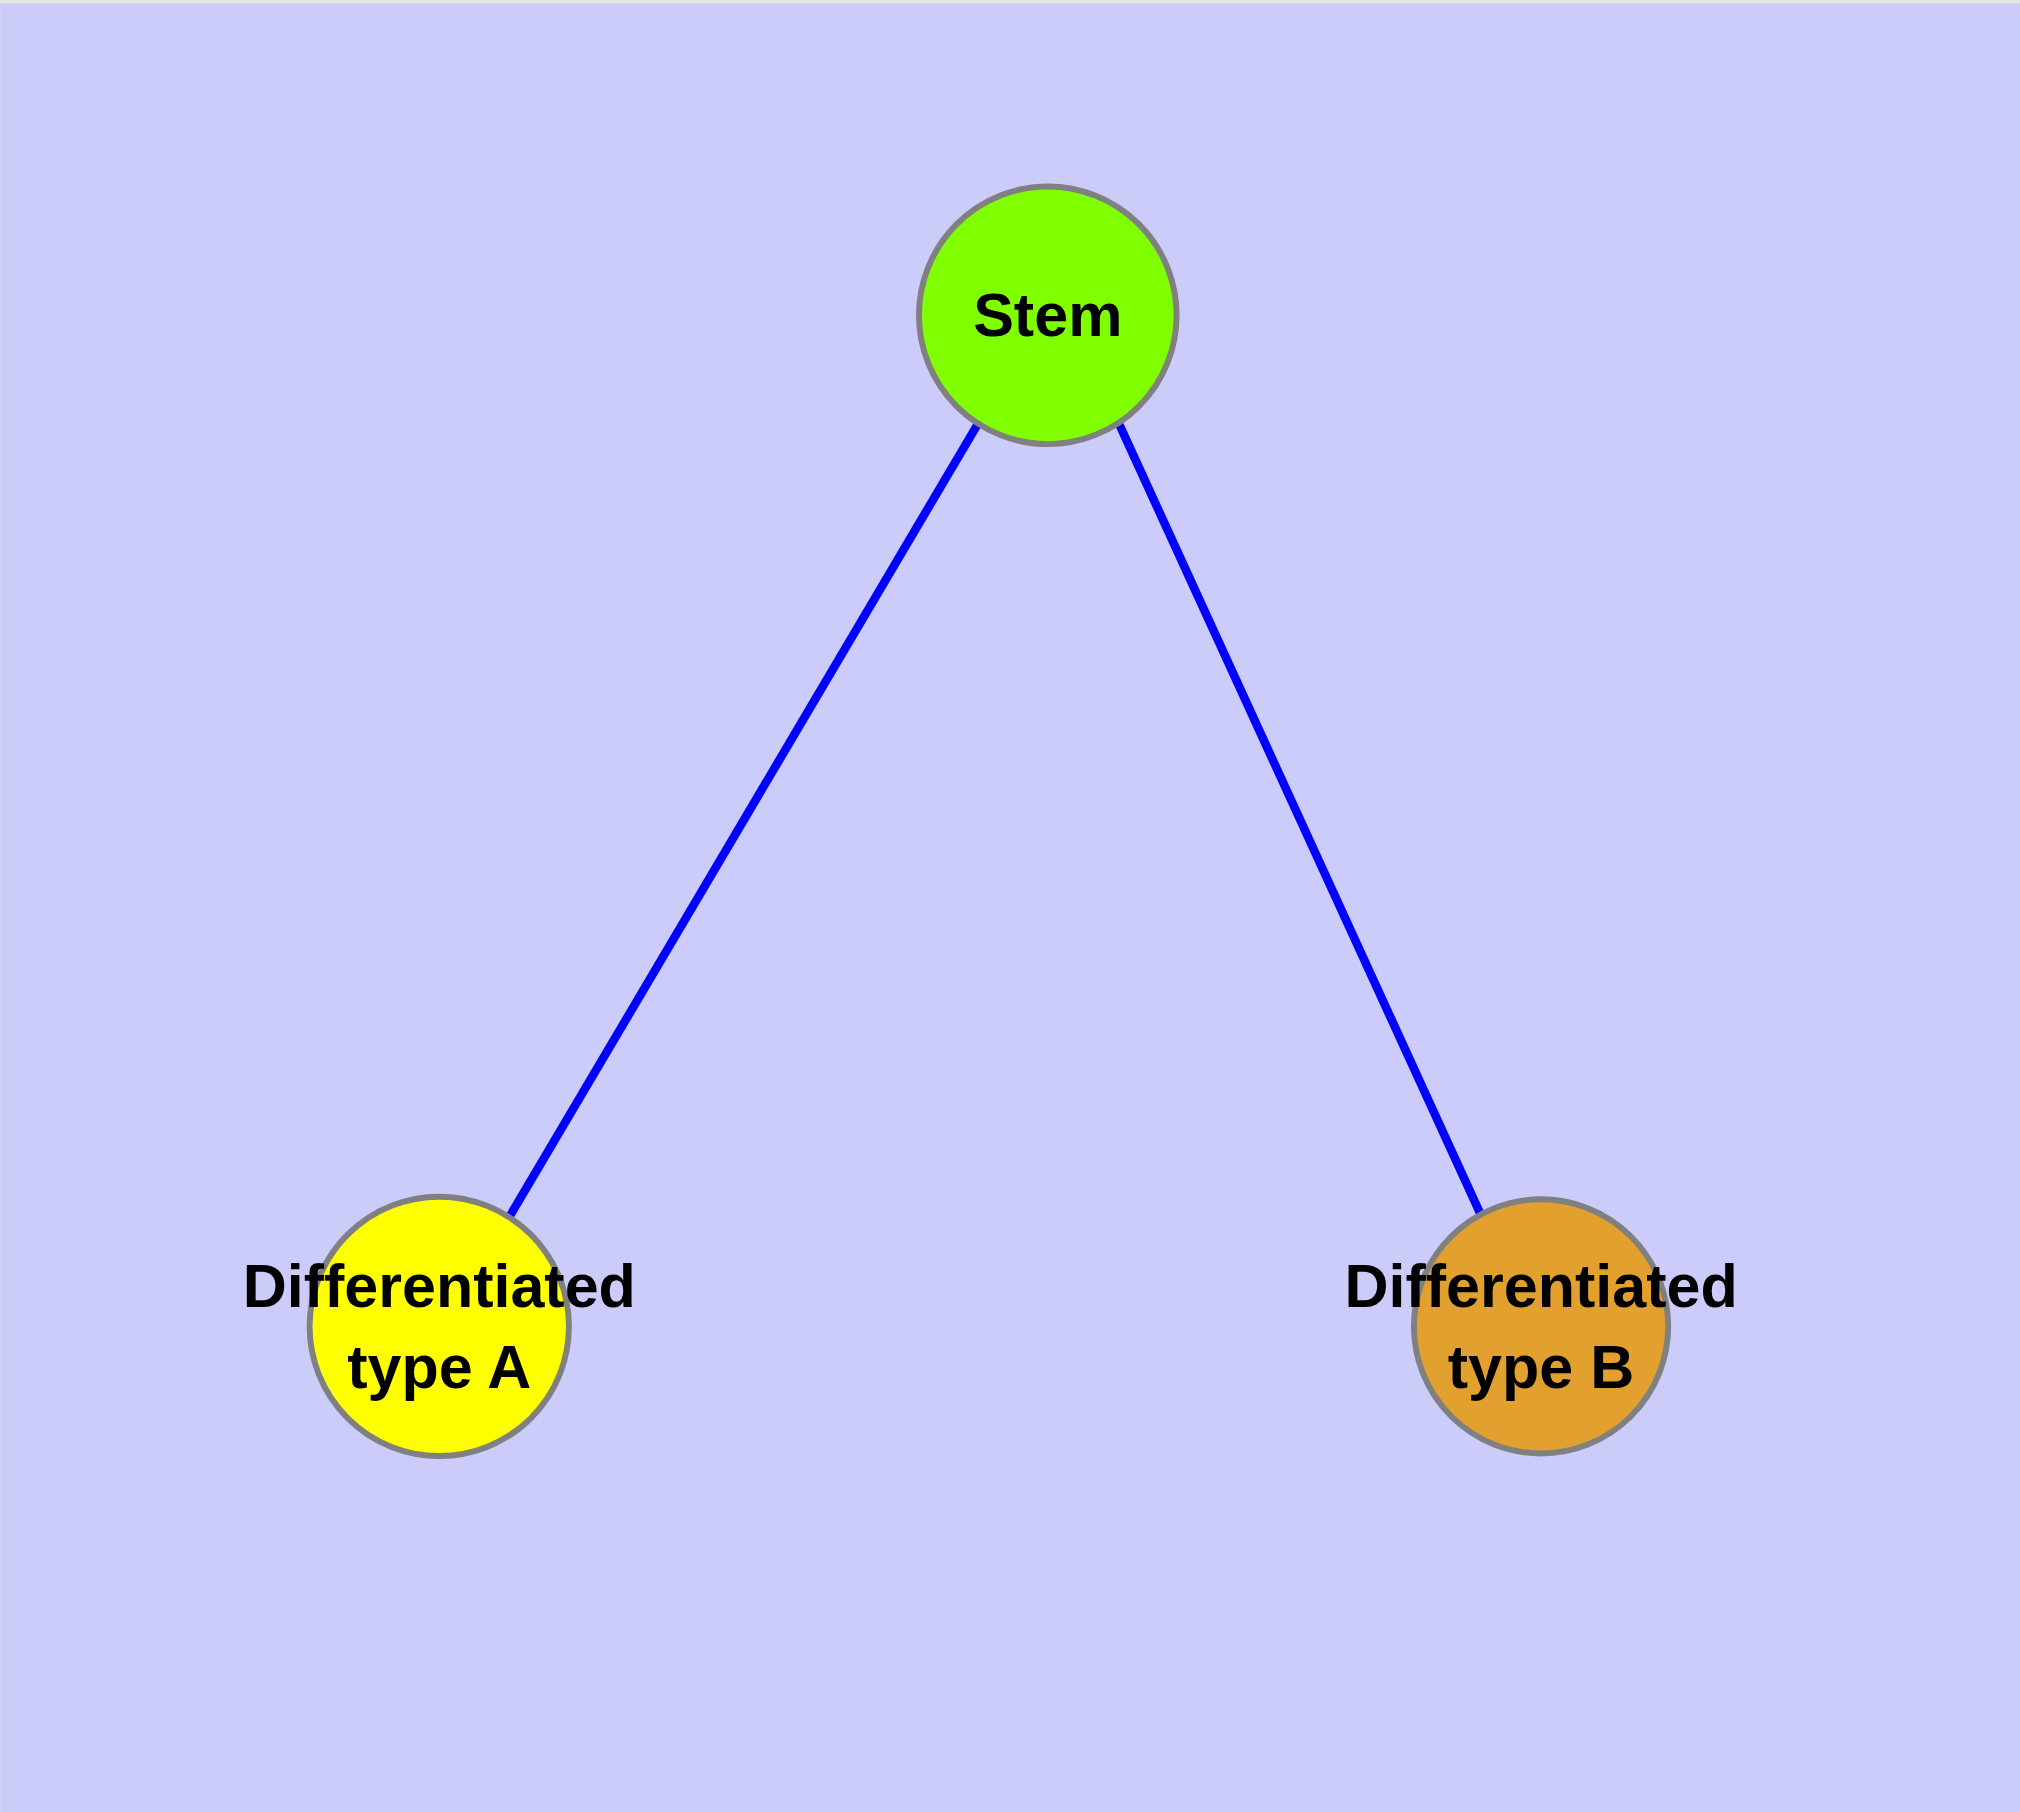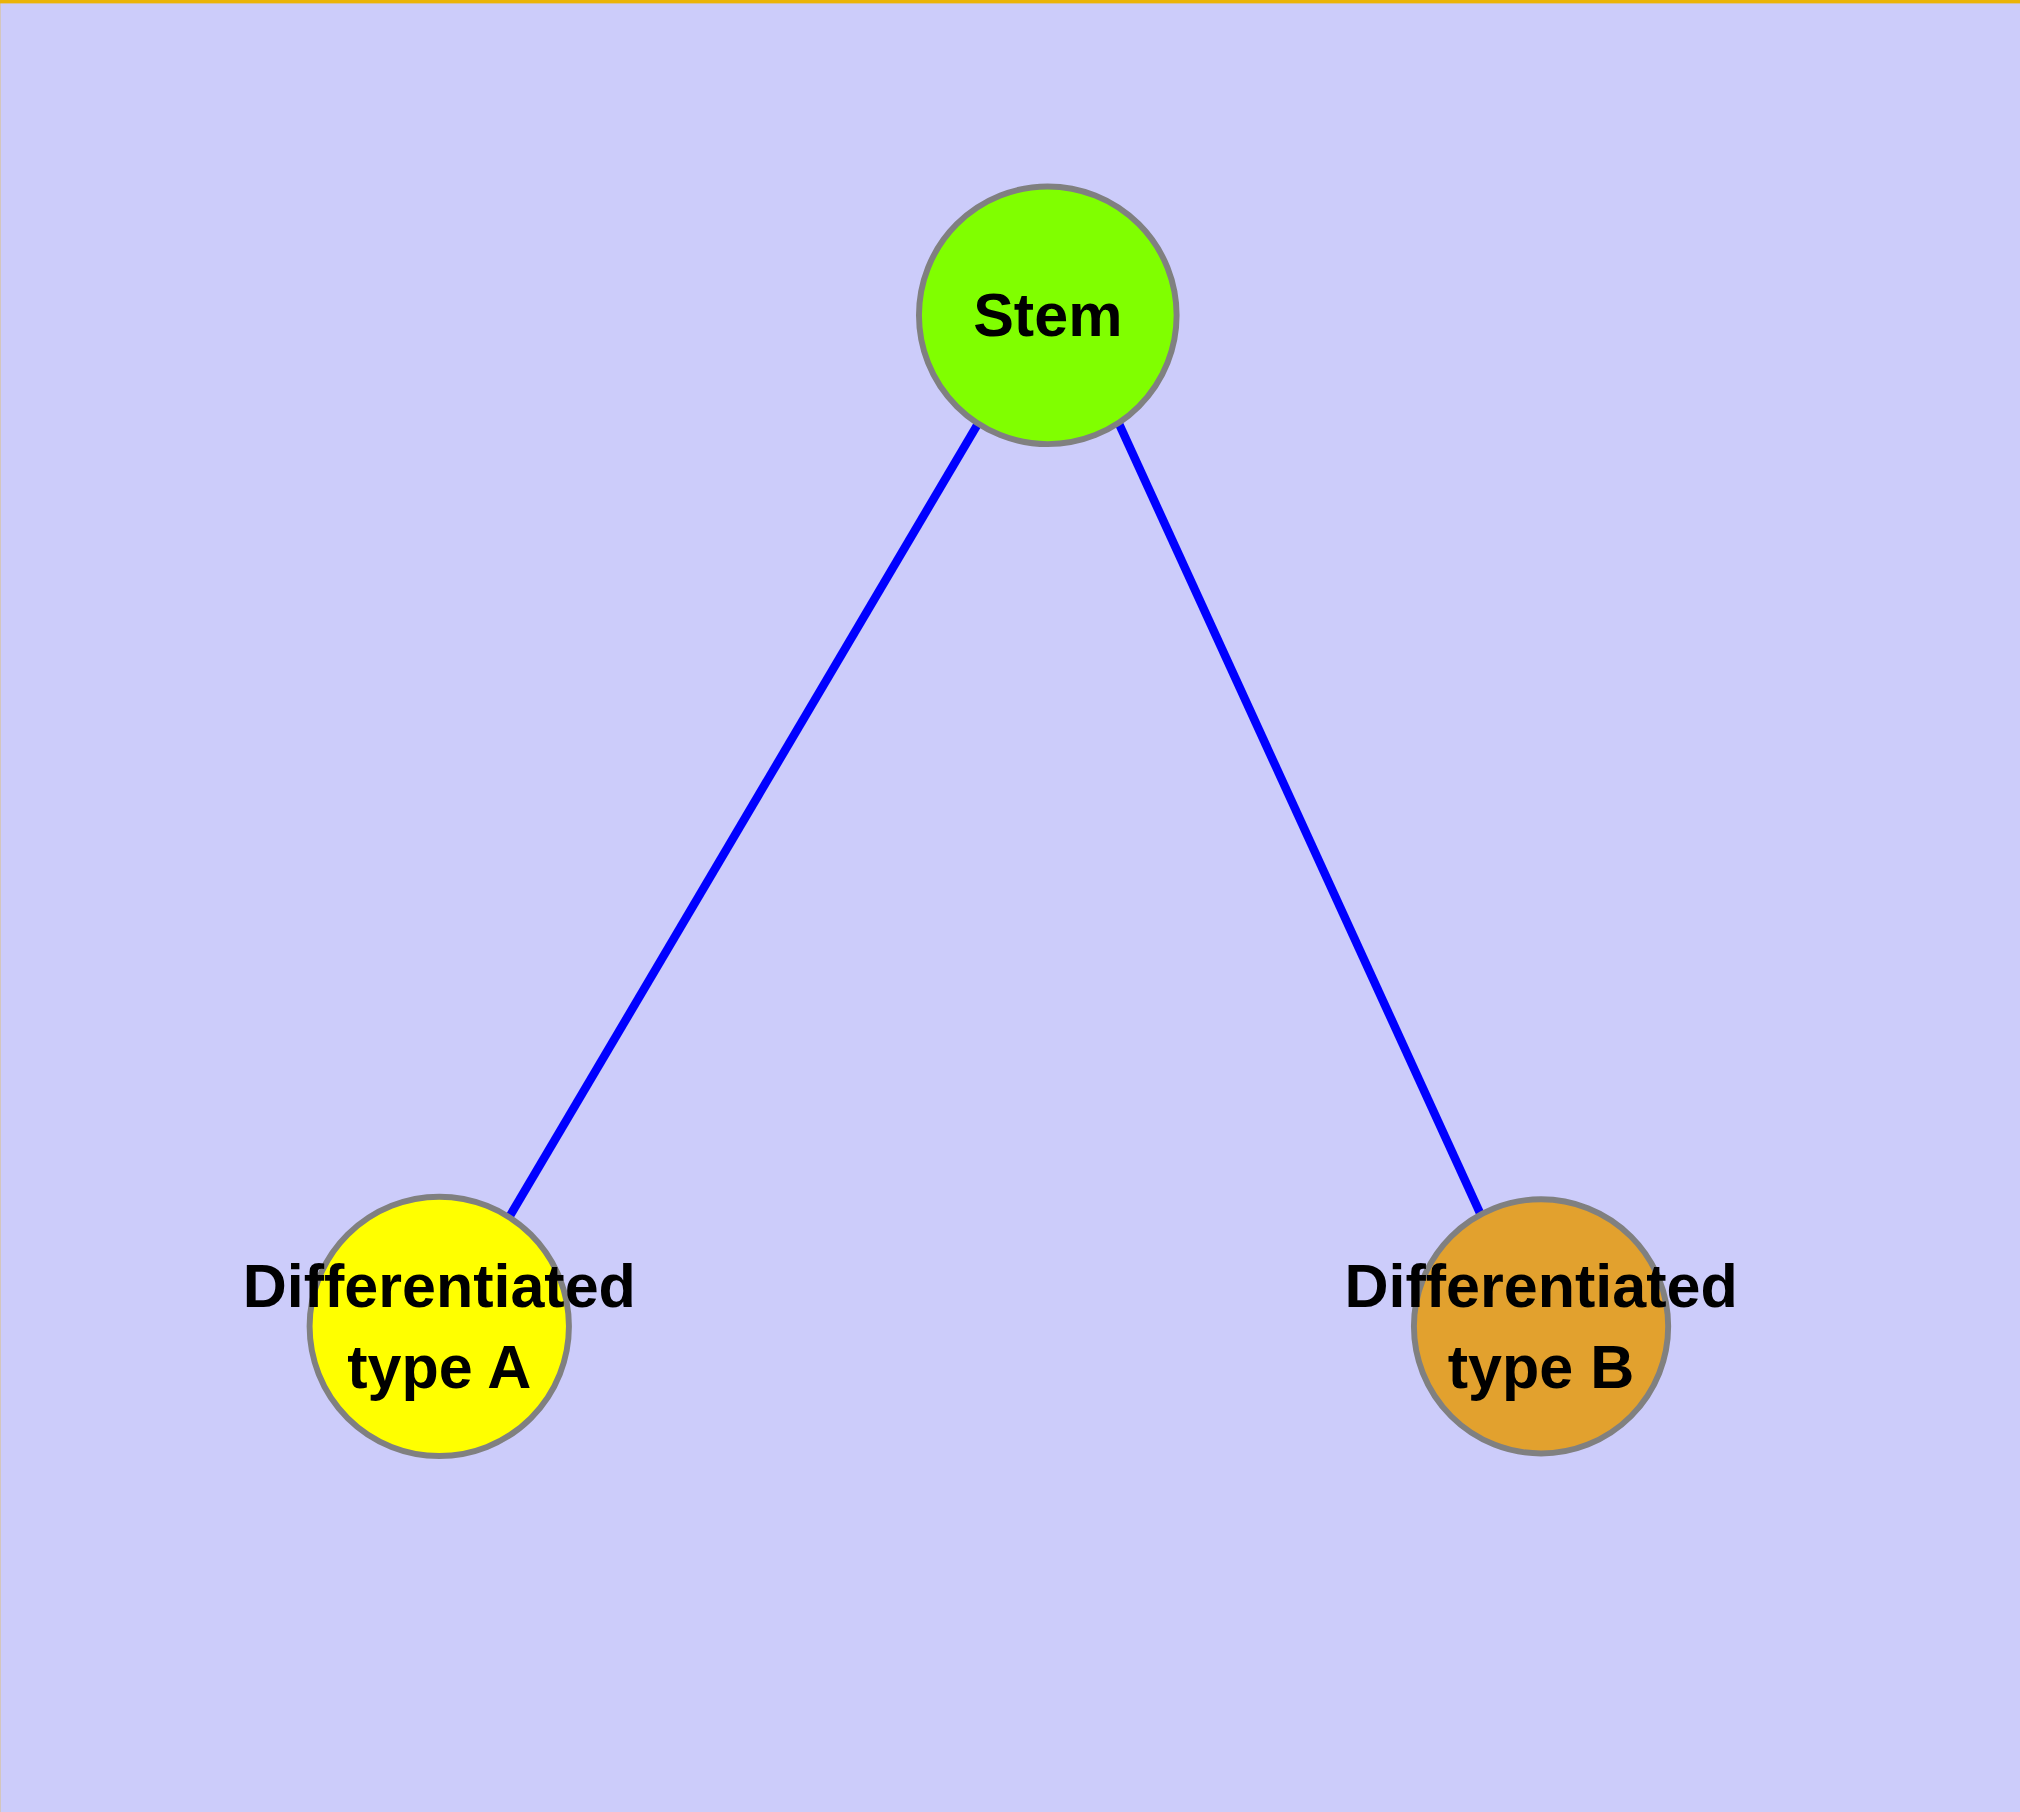--- a/index.html
+++ b/index.html
@@ -27,21 +27,21 @@
   .node-label {
     font-family: "Liberation Sans", sans-serif;
     font-weight: bold;
     fill: #000000;
     paint-order: normal;
   }
 </style>
 </head>
 <body>
 
-<div id="canvas" style="width: 2021px; height: 1812px; background: #eab308;">
+<div id="canvas" style="width: 2021px; height: 1812px; background: #e5e5e5;">
   <svg id="graph-svg" viewBox="0 0 2384 2138" xmlns="http://www.w3.org/2000/svg">
 
     <rect id="bg-rect" x="0" y="4" width="2384" height="2134" fill="#ccccfa"></rect>
 
     <g id="edges-layer">
         <line x1="1153" y1="501" x2="600" y2="1437" stroke="#0000ff" stroke-width="10" stroke-linecap="butt"></line>
         <line x1="1320" y1="500" x2="1750" y2="1440" stroke="#0000ff" stroke-width="10" stroke-linecap="butt"></line>
       </g>
     <g id="nodes-layer">
         <circle cx="1236" cy="372" r="152" fill="#80ff00" stroke="#808080" stroke-width="7"></circle>

